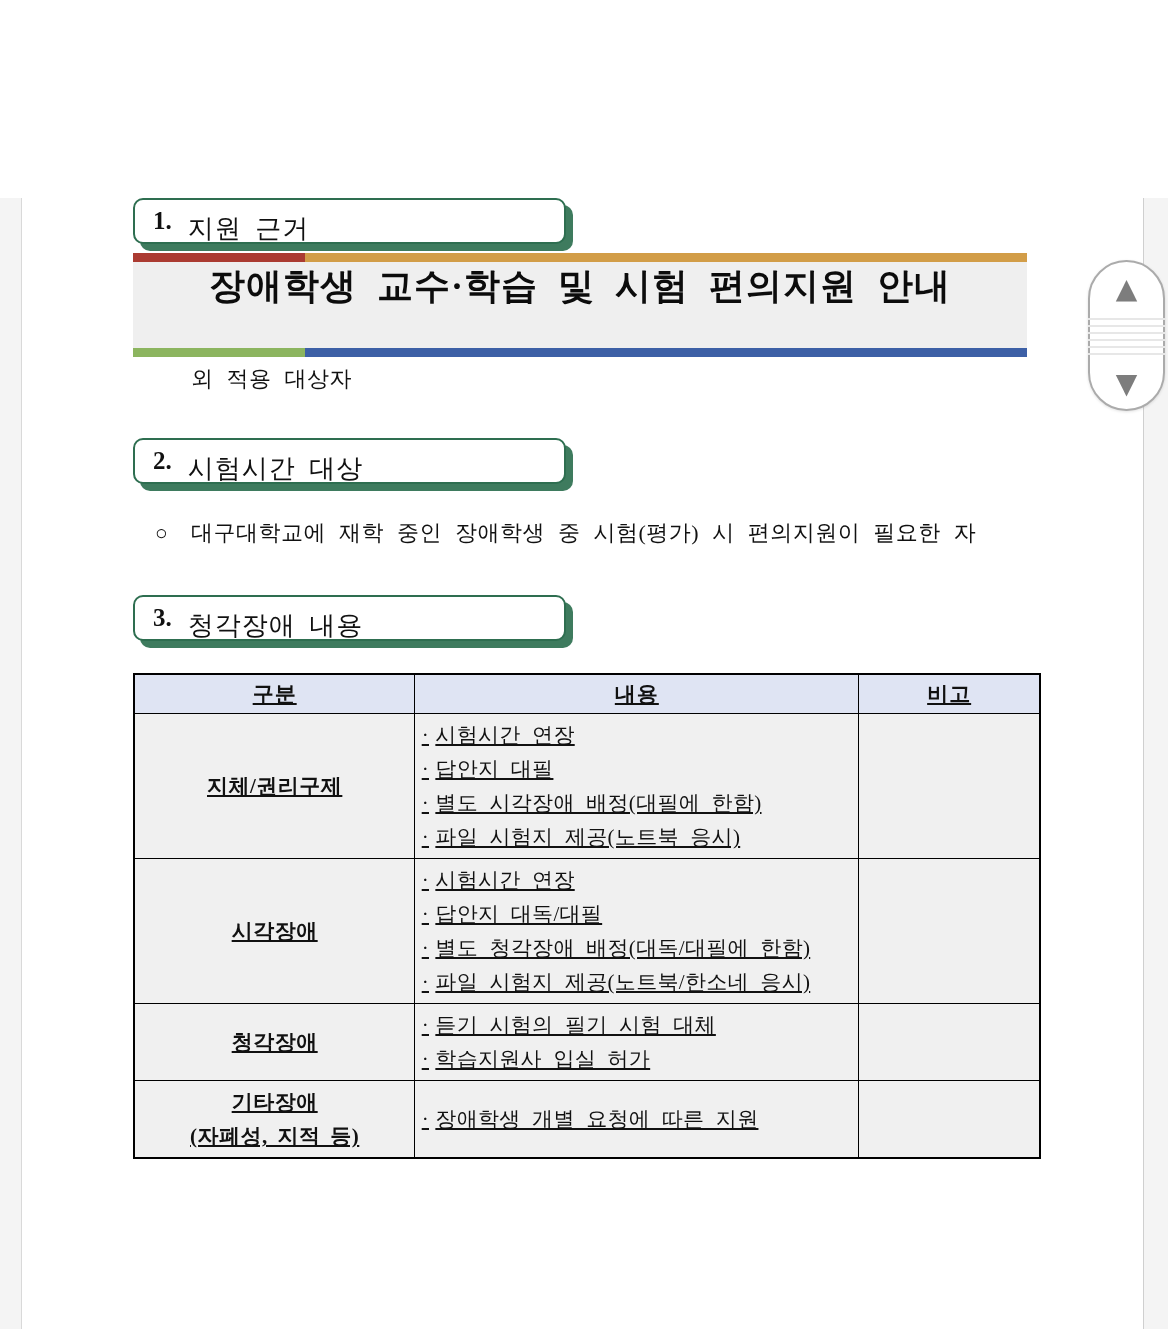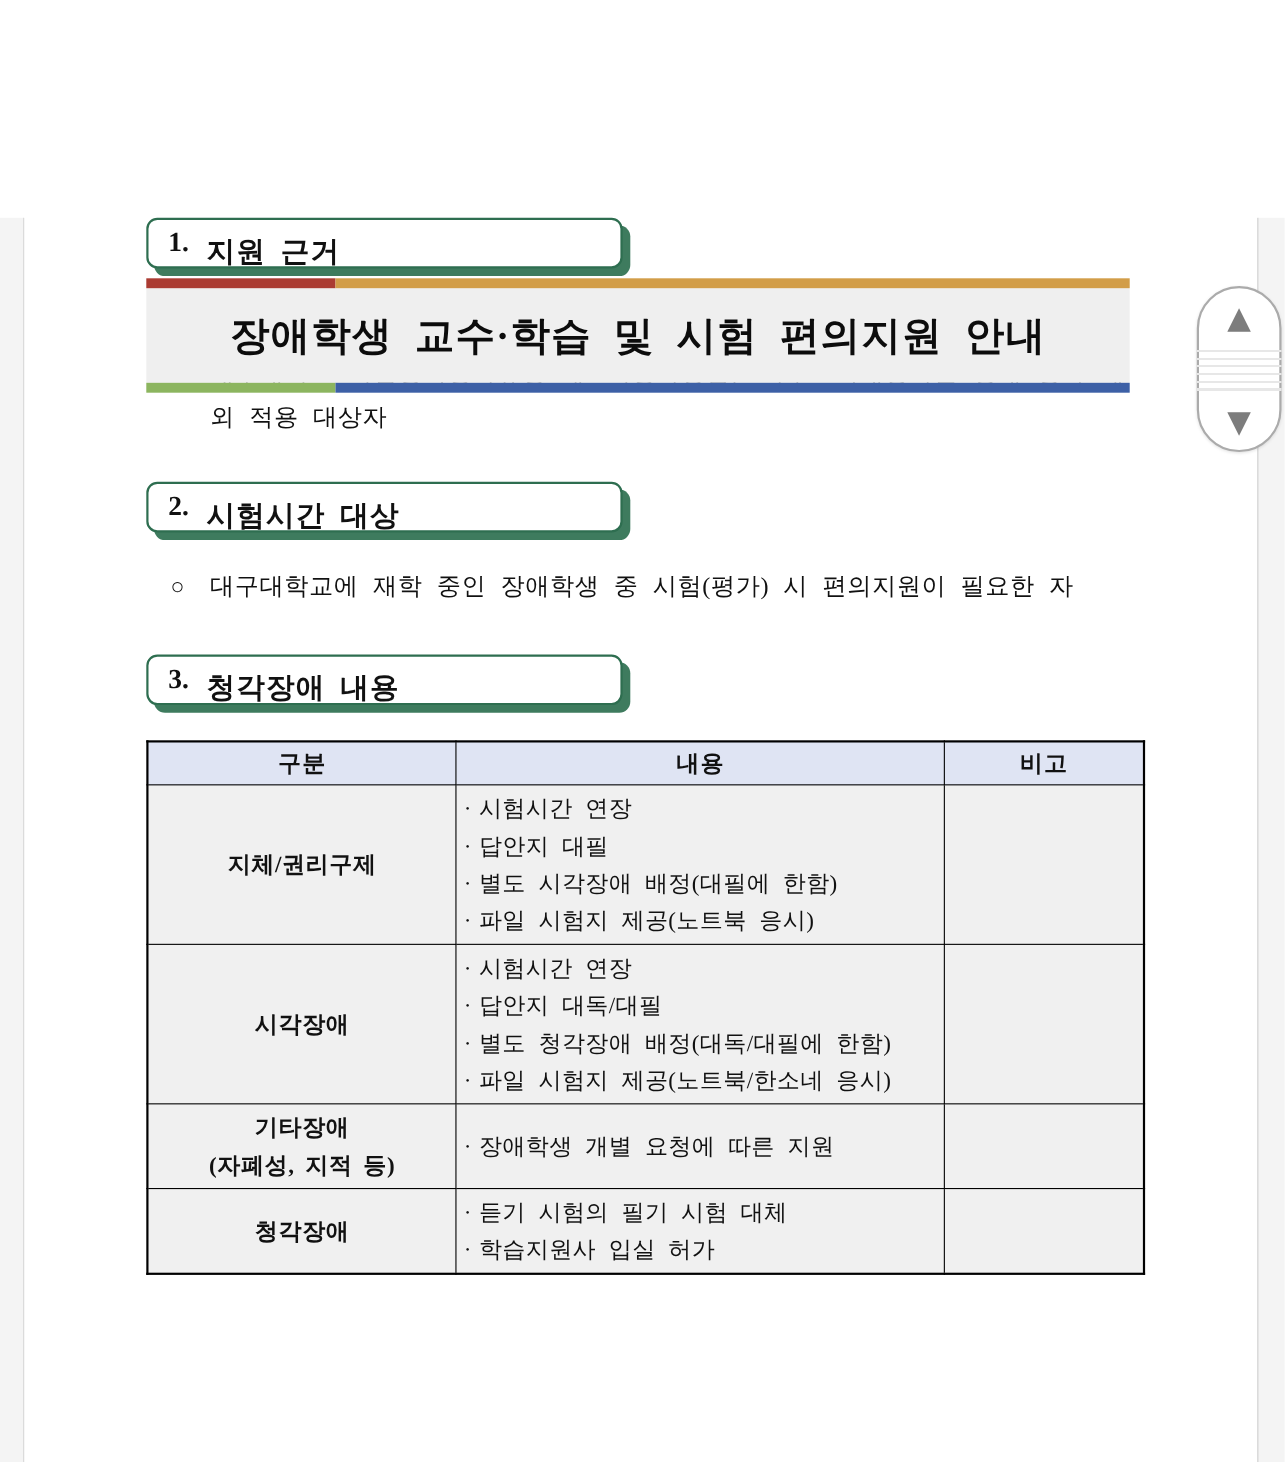--- a/index.html
+++ b/index.html
@@ -15,39 +15,39 @@
 
   
   .doc-header { position:absolute; left:133px; top:55px; width:894px; }
   .bar { display:flex; width:100%; height:9px; }
   .bar .seg-a { width:172px; height:100%; }
   .bar .seg-b { flex:1; height:100%; }
   .bar.top .seg-a { background:#ab3b32; }
   .bar.top .seg-b { background:#d29d48; }
   .bar.bottom .seg-a { background:#8cb55f; }
   .bar.bottom .seg-b { background:#3d60a6; }
-  .title-box { height:86px; background:#efefef; display:flex; align-items:center; justify-content:center; }
+  .title-box { height:86px; background:#efefef; display:flex; justify-content:center; }
   .title-box h1 { font-size:36px; font-weight:600; letter-spacing:1px; word-spacing:10px; color:#0c0c0c; }
 
   
   .scroller { position:absolute; left:1088px; top:62px; width:77px; height:151px;
     background:#ffffff; border:2px solid #ababab; border-radius:40px;
     display:flex; flex-direction:column; align-items:center; justify-content:space-between;
     padding:14px 0 12px 0; box-shadow:0 1px 3px rgba(0,0,0,0.12); z-index:5; }
   .scroller .arrow { font-family:"DejaVu Sans",sans-serif; font-size:28px; line-height:26px;
     color:#7d7d7d; cursor:pointer; user-select:none; }
   .scroller .grip { width:77px; margin-left:-2px; margin-right:-2px; height:38px;
     background:repeating-linear-gradient(to bottom,#e7e7e7 0 2px,transparent 2px 7px); }
 
   
   .sec-box { position:relative; margin-left:133px; width:433px; height:46px;
     background:#ffffff; border:2px solid #2e6e50; border-radius:10px;
     box-shadow:7px 7px 0 #3e7b5e; display:flex; align-items:center; padding-left:18px; }
   .sec-box .num { font-size:25px; font-weight:bold; margin-right:16px; }
-  .sec-box .sec-title { font-size:26px; font-weight:bold; letter-spacing:1px; word-spacing:6px;margin-top:15px; }
+  .sec-box .sec-title { font-size:26px; font-weight:normal; letter-spacing:1px; word-spacing:6px;margin-top:15px; }
 
   
   .bullets { margin-left:155px; width:880px; }
   .bullet { display:flex; align-items:flex-start; margin-bottom:8px; }
   .bullet .marker { width:36px; font-size:21px; line-height:40px; flex:0 0 36px; }
   .bullet p { flex:1; font-size:22px; line-height:40px; letter-spacing:0.5px; word-spacing:7px; }
 
   
   table.support { margin-left:133px; width:908px; border-collapse:collapse;
     border:2px solid #000; table-layout:fixed; }
@@ -114,21 +114,21 @@
       <span class="marker">○</span>
       <p>대구대학교에 재학 중인 장애학생 중 시험(평가) 시 편의지원이 필요한 자</p>
     </div>
   </div>
 
   <div class="sec-box" style="margin-top:42px;">
     <span class="num">3.</span>
     <span class="sec-title">청각장애 내용</span>
   </div>
 
-  <table class="support" style="margin-top:32px;">
+  <table class="support" style="margin-top:32px;text-decoration:underline;">
     <colgroup>
         <col style="width:31%">
         <col style="width:49%">
         <col style="width:20%">
       </colgroup>
     <thead>
       <tr>
         <th>구분</th>
         <th>내용</th>
         <th>비고</th>
@@ -180,43 +180,43 @@
             </div>
           <div class="titem">
               <span class="dot">·</span>
               <span class="txt">파일 시험지 제공(노트북/한소네 응시)</span>
             </div>
         </td>
         <td class="note"></td>
       </tr>
       <tr>
         <td class="cat">
+          <div>청각장애</div>
+
+        </td>
+        <td class="content">
+          <div class="titem">
+              <span class="dot">·</span>
+              <span class="txt">듣기 시험의 필기 시험 대체</span>
+            </div>
+          <div class="titem">
+              <span class="dot">·</span>
+              <span class="txt">학습지원사 입실 허가</span>
+            </div>
+        </td>
+        <td class="note"></td>
+      </tr>
+      <tr>
+        <td class="cat">
           <div>기타장애</div>
           <div>(자폐성, 지적 등)</div>
         </td>
         <td class="content">
           <div class="titem">
               <span class="dot">·</span>
               <span class="txt">장애학생 개별 요청에 따른 지원</span>
-            </div>
-        </td>
-        <td class="note"></td>
-      </tr>
-      <tr>
-        <td class="cat">
-          <div>청각장애</div>
-
-        </td>
-        <td class="content">
-          <div class="titem">
-              <span class="dot">·</span>
-              <span class="txt">듣기 시험의 필기 시험 대체</span>
-            </div>
-          <div class="titem">
-              <span class="dot">·</span>
-              <span class="txt">학습지원사 입실 허가</span>
             </div>
         </td>
         <td class="note"></td>
       </tr>
     </tbody>
   </table>
 </div>
 
 </body></html>

